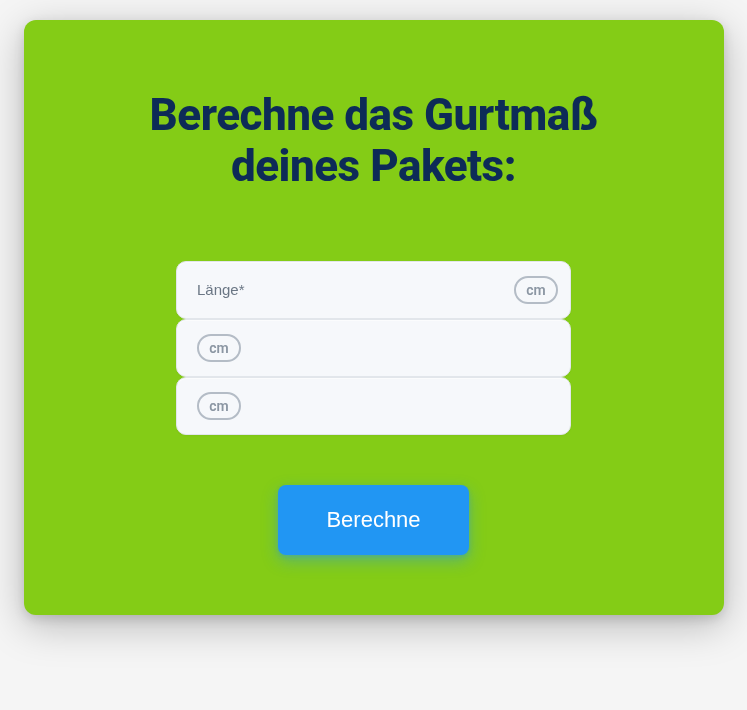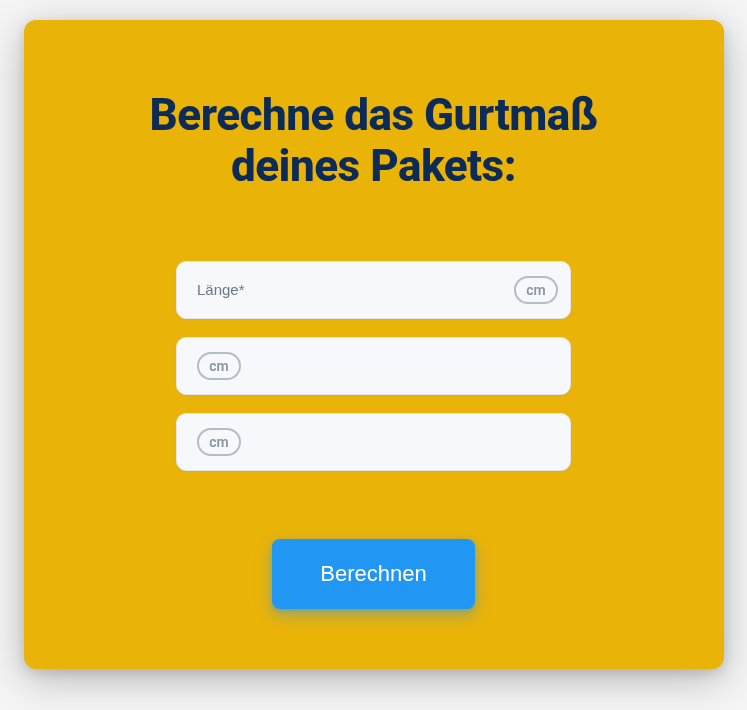--- a/index.html
+++ b/index.html
@@ -12,42 +12,41 @@
       font-family: -apple-system, BlinkMacSystemFont, 'Segoe UI', Roboto, Helvetica, Arial, sans-serif;
       background: #f5f5f5;
       display: flex;
       justify-content: center;
       align-items: flex-start;
       min-height: 710px;
       padding: 20px;
     }
     
     .card {
-      background: #eab308;
+      background: #84cc16;
       border-radius: 12px;
       box-shadow: 0 10px 40px rgba(0, 0, 0, 0.25), 0 4px 12px rgba(0, 0, 0, 0.12);
       width: 700px;
       padding: 70px 60px 60px 60px;
     }
     
     .heading {
       font-size: 44px;
       font-weight: 800;
       color: #0d2b57;
       text-align: center;
       line-height: 1.15;
       margin-bottom: 70px;
       letter-spacing: -0.5px;
     }
     
     .form {
       display: flex;
       flex-direction: column;
       align-items: center;
-      gap: 18px;
     }
     
     .input-row {
       position: relative;
       width: 395px;
       height: 58px;
       background: #f6f8fb;
       border: 1px solid #e2e6eb;
       border-radius: 10px;
       display: flex;
@@ -113,16 +112,16 @@
     </div>
 
     <div class="input-row">
       <span class="unit-badge">cm</span>
     </div>
 
     <div class="input-row">
       <span class="unit-badge">cm</span>
     </div>
 
-    <button class="submit-button">Berechnen</button>
+    <button class="submit-button">Berechne</button>
 
   </div>
 </div>
 
 </body></html>

